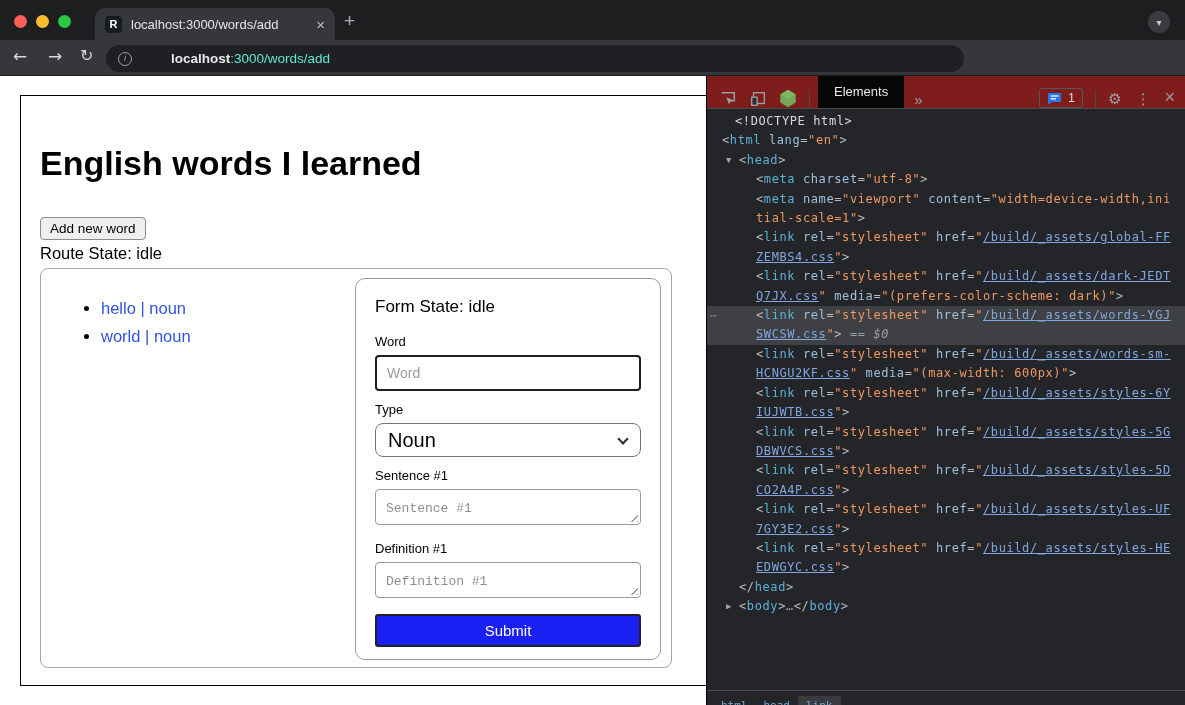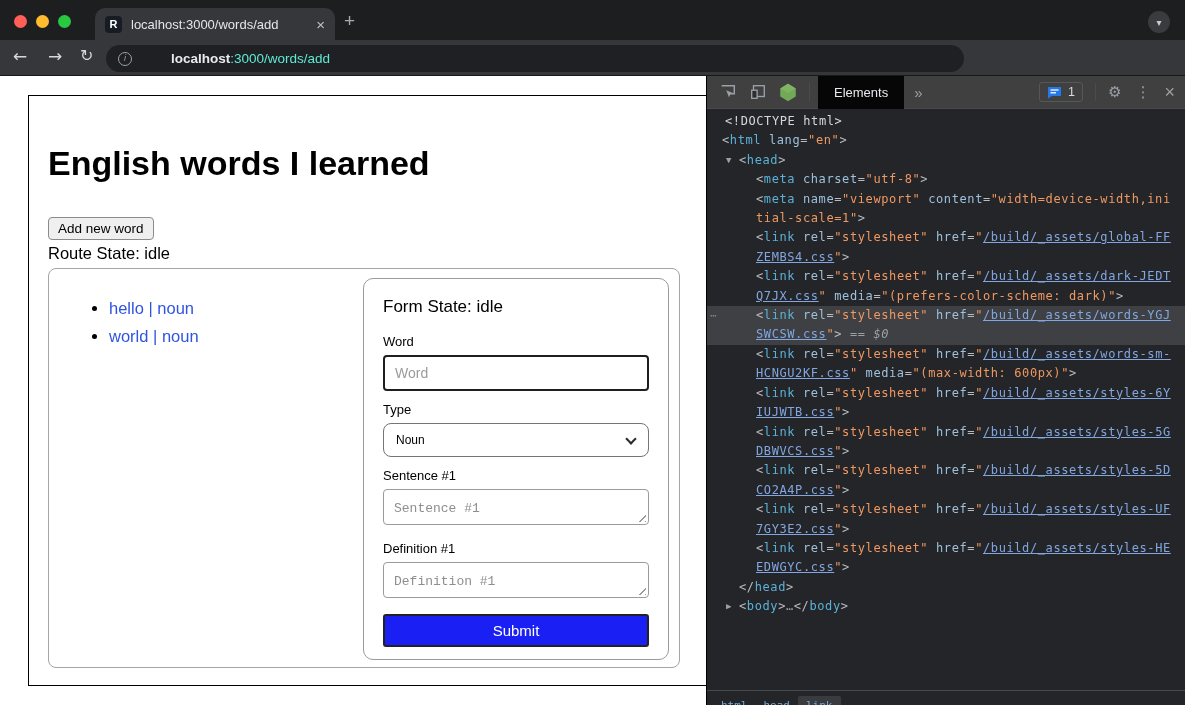--- a/index.html
+++ b/index.html
@@ -36,57 +36,57 @@
   .incog { position:absolute; left:1050px; top:44px; height:28px; border-radius:14px; background:#e8eaed;
            display:flex; align-items:center; padding:0 14px 0 4px; }
   .incog-circle { width:22px; height:22px; border-radius:50%; background:#fff; display:flex;
                   align-items:center; justify-content:center; }
   .incog-label { color:#202124; font-size:13px; font-weight:bold; margin-left:7px; }
   .menu-dots { position:absolute; left:1163px; top:46px; color:#c6c9cc; font-size:16px; }
 
   
   .content { position:absolute; left:0; top:76px; width:1185px; height:629px; }
   .page { position:absolute; left:0; top:0; width:706px; height:629px; background:#fff; overflow:hidden; }
-  .page-frame { position:absolute; left:28px; top:19px; width:790px; height:591px; border:1.5px solid #000; }
+  .page-frame { position:absolute; left:20px; top:19px; width:790px; height:591px; border:1.5px solid #000; }
   .page-h1 { position:absolute; left:19px; top:48px; font-size:34px; font-weight:bold; color:#000; }
   .add-word-btn { position:absolute; left:19px; top:121px; font-size:13.5px; color:#000;
                   background:#efefef; border:1px solid #8b8b8b; border-radius:4px; padding:3px 9px;
                   font-family:"Liberation Sans",sans-serif; }
   .route-state { position:absolute; left:19px; top:148px; font-size:16.5px; color:#000; }
   .words-panel { position:absolute; left:19px; top:172px; width:632px; height:400px;
                  border:1px solid #a5a5a5; border-radius:8px; }
   .word-list { margin:30px 0 0 60px; font-size:16.5px; }
   .word-list li { margin-bottom:9px; color:#000; }
   .word-list a { color:#2f54e1; text-decoration:none;text-align:center; }
   .form-card { position:absolute; right:10px; top:9px; width:306px; height:382px;
                border:1px solid #9b9b9b; border-radius:10px; padding:18px 19px; background:#fff; }
   .form-state { font-size:17px; color:#000; margin-bottom:17px; }
   .f-label { font-size:13px; color:#000; margin-bottom:6px; }
   .f-input { width:100%; height:36px; border:2px solid #1f1f1f; border-radius:4px; margin-bottom:11px;
              display:flex; align-items:center; padding:0 10px; }
   .f-input .ph { color:#9b9b9b; font-size:14px; }
   .f-select { width:100%; height:34px; border:1px solid #757575; border-radius:8px; margin-bottom:11px;
               display:flex; align-items:center; padding:0 12px; position:relative; background:#fff; }
-  .f-select .val { color:#000; font-size:12px; }
+  .f-select .val { color:#000; font-size:20px; }
   .select-chevron { position:absolute; right:13px; top:11px; width:8px; height:8px;
                     border-right:2px solid #2b2b2b; border-bottom:2px solid #2b2b2b; transform:rotate(45deg); }
   .f-textarea { width:100%; height:36px; border:1px solid #9b9b9b; border-radius:4px; margin-bottom:16px;
                 position:relative; padding:8px 10px; }
   .f-textarea .ph { color:#8e8e8e; font-size:13px; font-family:"Liberation Mono",monospace; }
   .resize-grip { position:absolute; right:2px; bottom:2px; width:9px; height:9px;
                  background:repeating-linear-gradient(-45deg,#9a9a9a 0 1px,transparent 1px 4px);
                  clip-path:polygon(100% 0,100% 100%,0 100%); }
   .submit-btn { width:100%; height:33px; background:#1a1ff4; border:2px solid #222; border-radius:3px;
                 color:#fff; font-size:15px; display:flex; align-items:center; justify-content:center; margin-top:3px; }
 
   
   .devtools { position:absolute; left:706px; top:0; width:479px; height:629px; background:#242528;
               border-left:1px solid #000; overflow:hidden; }
-  .dt-toolbar { position:absolute; left:0; top:0; width:100%; height:33px; background:#404040;
-                border-bottom:1px solid #494a4d; display:flex; align-items:center; }
+  .dt-toolbar { position:absolute; left:0; top:0; width:100%; height:33px; background:#7f1d1d;
+                border-bottom:1px solid #494a4d; display:flex; align-items:flex-end; }
   .dt-ic { color:#9aa0a6; margin-left:12px; }
   .dt-sep { width:1px; height:18px; background:#4a4b4e; margin-left:12px; }
   .dt-tab { height:33px; display:flex; align-items:center; padding:0 16px; margin-left:8px;
             background:#060607; color:#e8eaed; font-size:13px; }
   .dt-more { color:#9aa0a6; font-size:15px; margin-left:10px; flex:1; }
   .issues-pill { display:flex; align-items:center; border:1px solid #56575a; border-radius:3px;
                  height:20px; padding:0 7px; gap:6px; }
   .issues-count { color:#dadce0; font-size:12.5px; }
   .dt-gear { font-size:15px; margin-left:12px; } .dt-menu { font-size:15px; margin-left:14px; }
   .dt-close { font-size:18px; margin-left:14px; margin-right:10px; }
@@ -217,21 +217,21 @@
           <line x1="3.5" y1="6.8" x2="9" y2="6.8" stroke="#fff" stroke-width="1.3"></line>
         </svg>
         <span class="issues-count">1</span>
       </span>
       <span class="dt-sep"></span>
       <span class="dt-ic dt-gear">⚙</span>
       <span class="dt-ic dt-menu">⋮</span>
       <span class="dt-ic dt-close">×</span>
     </div>
     <div class="dt-code">
-        <div class="code-line" style="padding-left: 18px;"><span class="tk-text">&lt;!DOCTYPE html&gt;</span></div>
+        <div class="code-line" style="padding-left: 28px;"><span class="tk-text">&lt;!DOCTYPE html&gt;</span></div>
         <div class="code-line" style="padding-left: 15px;"><span class="tk-pun">&lt;</span><span class="tk-tag">html</span><span class="tk-text"> </span><span class="tk-attr">lang</span><span class="tk-pun">=</span><span class="tk-str">"en"</span><span class="tk-pun">&gt;</span></div>
         <div class="code-line" style="padding-left: 32px;"><span class="tw" style="left: 19px;">▼</span><span class="tk-pun">&lt;</span><span class="tk-tag">head</span><span class="tk-pun">&gt;</span></div>
         <div class="code-line" style="padding-left: 49px;"><span class="tk-pun">&lt;</span><span class="tk-tag">meta</span><span class="tk-text"> </span><span class="tk-attr">charset</span><span class="tk-pun">=</span><span class="tk-str">"utf-8"</span><span class="tk-pun">&gt;</span></div>
         <div class="code-line" style="padding-left: 49px;"><span class="tk-pun">&lt;</span><span class="tk-tag">meta</span><span class="tk-text"> </span><span class="tk-attr">name</span><span class="tk-pun">=</span><span class="tk-str">"viewport"</span><span class="tk-text"> </span><span class="tk-attr">content</span><span class="tk-pun">=</span><span class="tk-str">"width=device-width,ini</span></div>
         <div class="code-line" style="padding-left: 49px;"><span class="tk-str">tial-scale=1"</span><span class="tk-pun">&gt;</span></div>
         <div class="code-line" style="padding-left: 49px;"><span class="tk-pun">&lt;</span><span class="tk-tag">link</span><span class="tk-text"> </span><span class="tk-attr">rel</span><span class="tk-pun">=</span><span class="tk-str">"stylesheet"</span><span class="tk-text"> </span><span class="tk-attr">href</span><span class="tk-pun">=</span><span class="tk-str">"</span><span class="tk-link">/build/_assets/global-FF</span></div>
         <div class="code-line" style="padding-left: 49px;"><span class="tk-link">ZEMBS4.css</span><span class="tk-str">"</span><span class="tk-pun">&gt;</span></div>
         <div class="code-line" style="padding-left: 49px;"><span class="tk-pun">&lt;</span><span class="tk-tag">link</span><span class="tk-text"> </span><span class="tk-attr">rel</span><span class="tk-pun">=</span><span class="tk-str">"stylesheet"</span><span class="tk-text"> </span><span class="tk-attr">href</span><span class="tk-pun">=</span><span class="tk-str">"</span><span class="tk-link">/build/_assets/dark-JEDT</span></div>
         <div class="code-line" style="padding-left: 49px;"><span class="tk-link">Q7JX.css</span><span class="tk-str">" </span><span class="tk-attr">media</span><span class="tk-pun">=</span><span class="tk-str">"(prefers-color-scheme: dark)"</span><span class="tk-pun">&gt;</span></div>
         <div class="code-line sel" style="padding-left: 49px;"><span class="dots">⋯</span><span class="tk-pun">&lt;</span><span class="tk-tag">link</span><span class="tk-text"> </span><span class="tk-attr">rel</span><span class="tk-pun">=</span><span class="tk-str">"stylesheet"</span><span class="tk-text"> </span><span class="tk-attr">href</span><span class="tk-pun">=</span><span class="tk-str">"</span><span class="tk-link">/build/_assets/words-YGJ</span></div>

